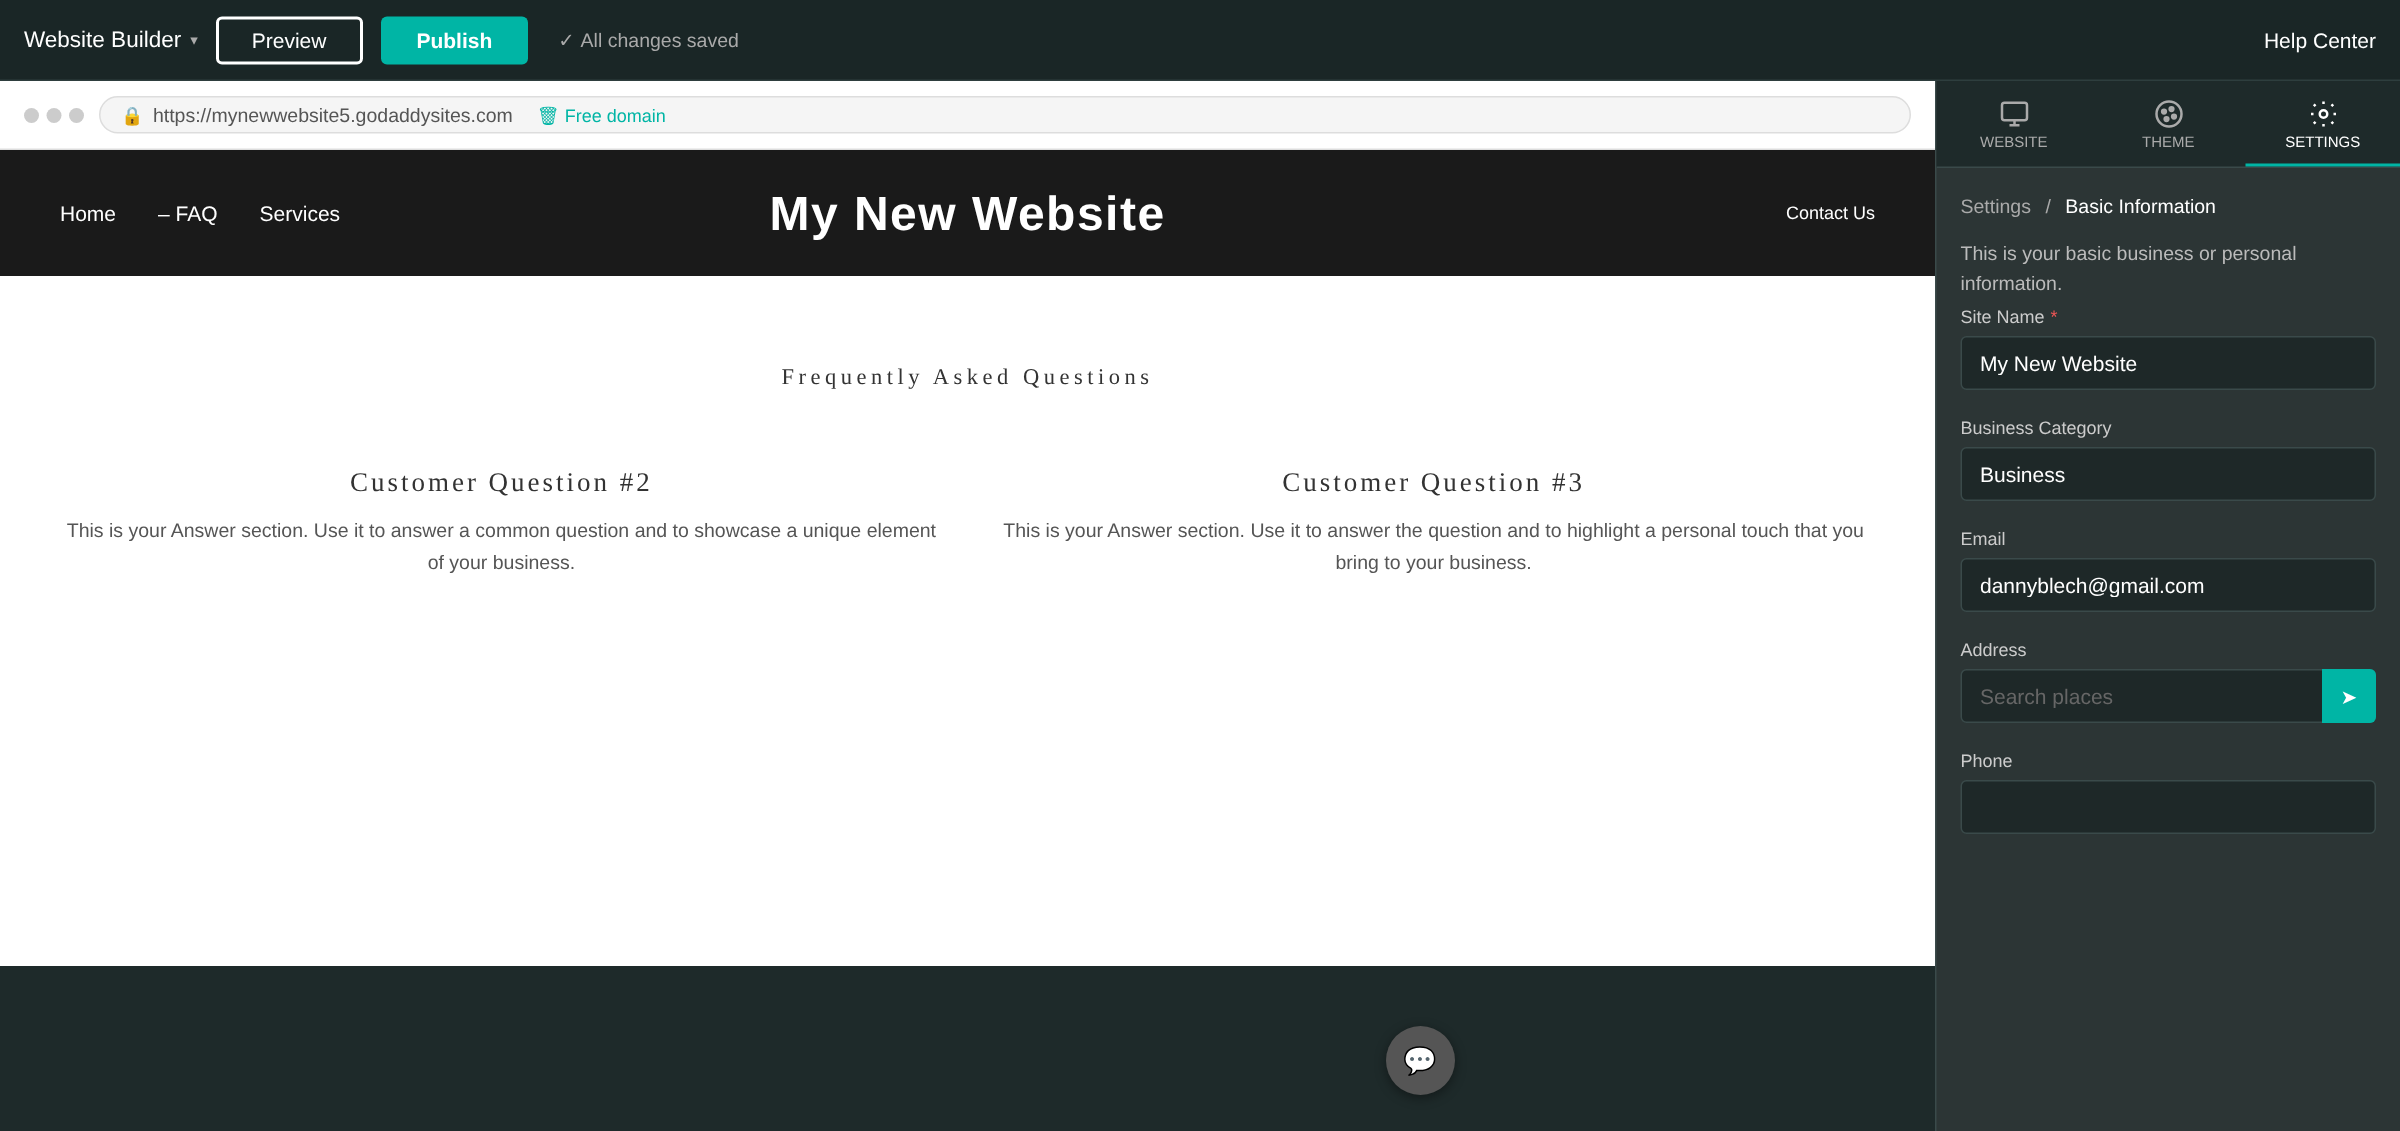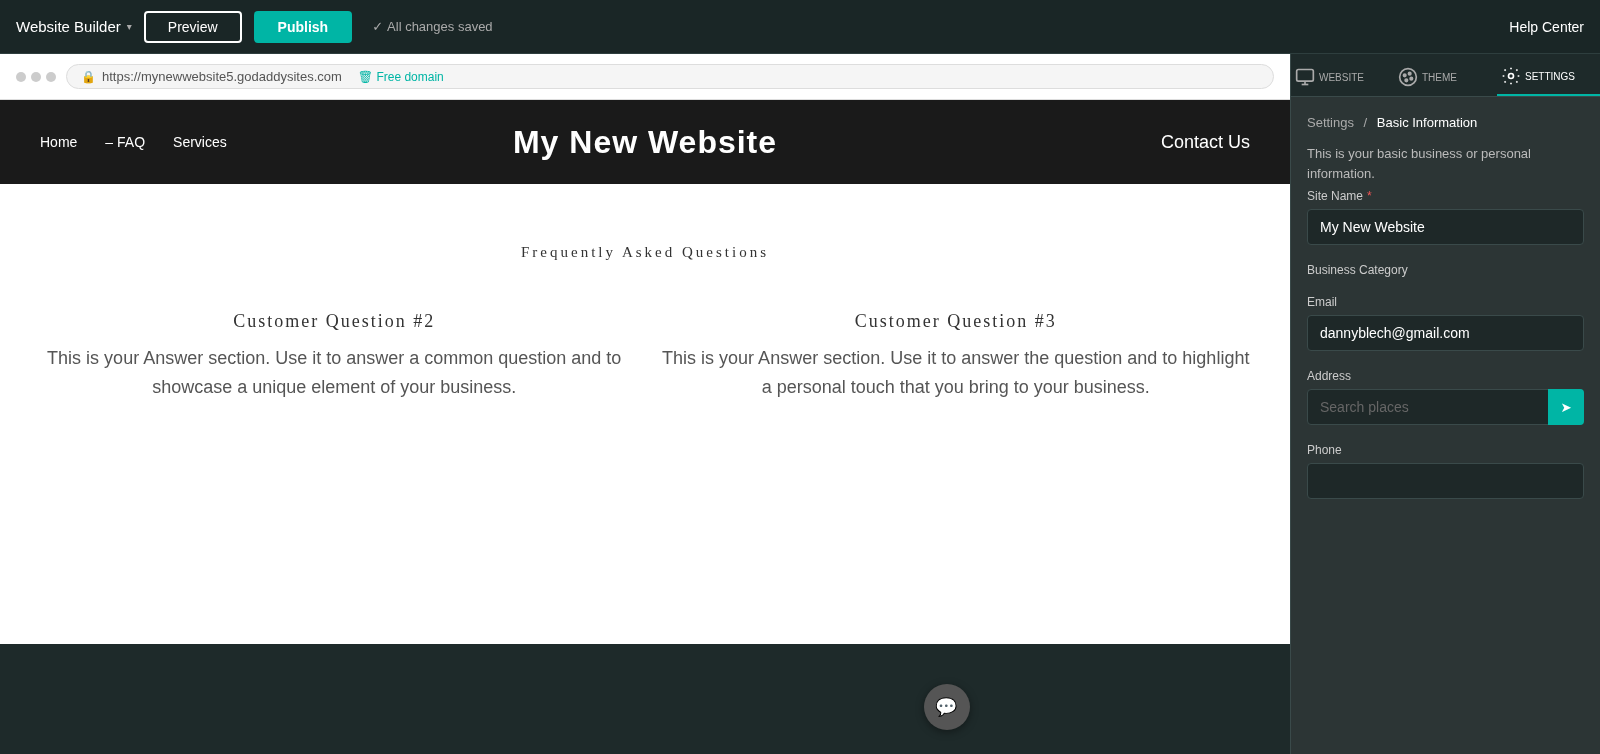--- a/index.html
+++ b/index.html
@@ -55,35 +55,35 @@
     .site-nav {
       background: #1a1a1a; color: #fff; padding: 0 40px;
       display: flex; align-items: center; height: 84px; position: relative;
     }
     .nav-links { display: flex; gap: 28px; align-items: center; font-size: 14px; }
     .nav-links a { color: #fff; text-decoration: none; }
     .site-title {
       position: absolute; left: 50%; transform: translateX(-50%);
       font-size: 32px; font-weight: 700; color: #fff; letter-spacing: 1px;
     }
-    .nav-right { margin-left: auto; font-size: 18px; color: #fff; }
+    .nav-right { margin-left: auto; font-size: 12px; color: #fff; }
 
     
     .faq-section { background: #fff; color: #333; padding: 60px 40px; min-height: 460px; }
     .faq-title {
       text-align: center; font-size: 15px; letter-spacing: 3px; font-weight: 400;
       margin-bottom: 50px; color: #333; font-family: Georgia, serif;
     }
     .faq-q1 { text-align: center; margin-bottom: 30px; }
     .faq-q1 h3 { font-size: 20px; letter-spacing: 2px; font-weight: 400; font-family: Georgia, serif; margin-bottom: 12px; }
     .faq-q1 p { font-size: 14px; color: #555; max-width: 700px; margin: 0 auto; line-height: 1.6; }
     .faq-two-col { display: flex; gap: 33px; margin-top: 30px; }
     .faq-col { flex: 1; text-align: center; }
     .faq-col h3 { font-size: 18px; letter-spacing: 2px; font-weight: 400; font-family: Georgia, serif; margin-bottom: 12px; }
-    .faq-col p { font-size: 18px; color: #555; line-height: 1.6; }
+    .faq-col p { font-size: 13px; color: #555; line-height: 1.6; }
 
     
     .site-footer {
       background: #1a1a1a; color: #aaa; padding: 20px 40px;
       display: flex; align-items: center; justify-content: space-between; font-size: 13px;
     }
 
     
     .chat-btn {
       position: absolute; bottom: 24px; right: 320px;
@@ -95,21 +95,21 @@
 
     
     .settings-panel {
       width: 310px; background: #2c3535; border-left: 1px solid #3a4a4a;
       display: flex; flex-direction: column; flex-shrink: 0;
     }
     .panel-tabs {
       display: flex; border-bottom: 1px solid #3a4a4a; background: #1e2a2a;
     }
     .panel-tab {
-      flex: 1; display: flex; flex-direction: row; align-items: center;
+      flex: 1; display: flex; flex-direction: column; align-items: center;
       padding: 12px 4px 8px; font-size: 10px; cursor: pointer; color: #aaa;
       gap: 4px; border: none; background: none;
     }
     .panel-tab.active { color: #fff; border-bottom: 2px solid #00b5a5; }
     .panel-tab svg { width: 20px; height: 20px; }
 
     .panel-body { padding: 18px 16px; overflow-y: auto; flex: 1; }
 
     .breadcrumb { font-size: 13px; color: #aaa; margin-bottom: 14px; }
     .breadcrumb span { color: #aaa; }
@@ -257,20 +257,21 @@
           <span>Site Name</span>
           <span class="required">*</span>
         </div>
         <input class="field-input" type="text" value="My New Website" style="">
       </div>
 
       <div class="field-group">
         <div class="field-label">
           <span>Business Category</span>
         </div>
+        <input class="field-input" type="text" value="Business" style="">
       </div>
 
       <div class="field-group">
         <div class="field-label">
           <span>Email</span>
         </div>
         <input class="field-input" type="email" value="dannyblech@gmail.com" style="">
       </div>
 
       <div class="field-group">

